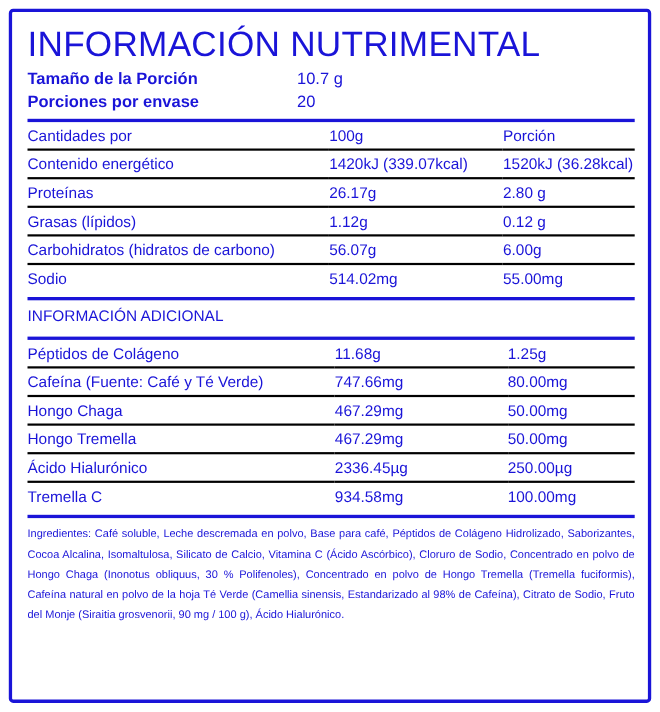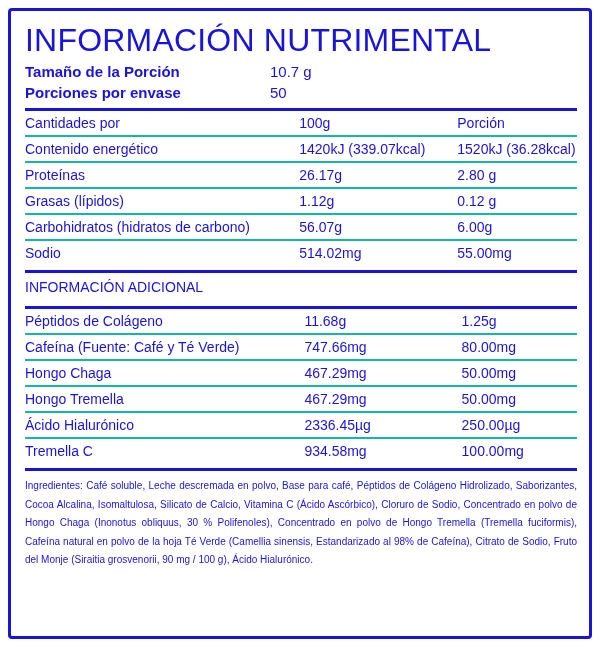--- a/index.html
+++ b/index.html
@@ -54,21 +54,21 @@
     border-collapse: collapse;
     font-size: 14px;
   }
   table.nut td {
     padding: 3px 0 3px 0;
     vertical-align: bottom;
     line-height: 18px;
     white-space: nowrap;
   }
   table.nut tr.bline td {
-    border-bottom: 2px solid #14b8a6;
+    border-bottom: 2px solid #000000;
   }
   td.c1 { width: 285px; }
   td.c2 { width: 165px; margin-left: 45px; }
   td.c3 { width: 120px; }
   .hdr td { padding-bottom: 4px; }
   .section-title {
     font-size: 14px;
     line-height: 20px;
     padding: 4px 0 4px 0;
   }
@@ -85,21 +85,21 @@
 <div class="panel">
 
   <div class="title">INFORMACIÓN NUTRIMENTAL</div>
 
   <div class="serving-row">
     <div class="lbl">Tamaño de la Porción</div>
     <div class="val">10.7 g</div>
   </div>
   <div class="serving-row">
     <div class="lbl">Porciones por envase</div>
-    <div class="val">50</div>
+    <div class="val">20</div>
   </div>
 
   <div class="rule"></div>
 
   <table class="nut">
     <tbody>
       <tr class="hdr bline">
         <td class="c1">Cantidades por</td>
         <td class="c2">100g</td>
         <td class="c3">Porción</td>

